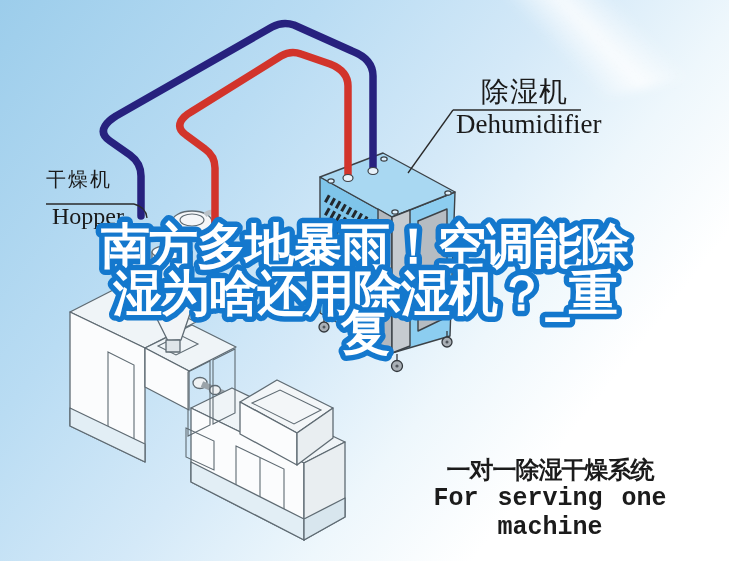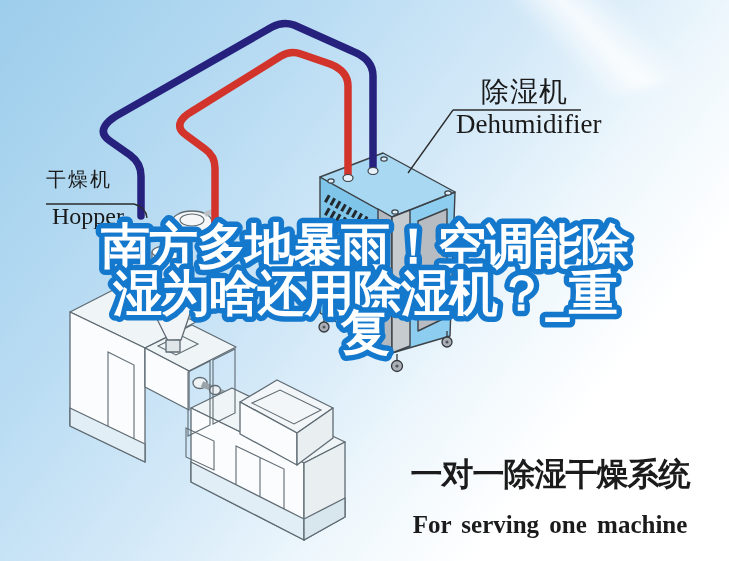--- a/index.html
+++ b/index.html
@@ -16,24 +16,24 @@
   svg.scene{position:absolute;left:0;top:0;z-index:1;}
   svg.title-svg{position:absolute;left:0;top:0;z-index:3;}
   .lbl{position:absolute;z-index:2;color:#1a1a1a;line-height:1;white-space:nowrap;}
   .lbl-zh{font-family:"Liberation Sans","DejaVu Sans",sans-serif;font-weight:500;}
   .lbl-en{font-family:"Liberation Serif","DejaVu Serif",serif;font-weight:500;}
   .dryer-zh{left:46px;top:169px;font-size:20px;letter-spacing:2px;}
   .dryer-en{left:52px;top:204px;font-size:24px;}
   .dehum-zh{left:481px;top:78px;font-size:28px;letter-spacing:1px;}
   .dehum-en{left:456px;top:111px;font-size:27px;}
   .caption{position:absolute;left:400px;top:457px;width:300px;text-align:center;z-index:2;}
-  .caption-zh{font-size:32px;font-weight:700;letter-spacing:-1px;color:#1b1b1b;line-height:1.1;
+  .caption-zh{font-size:24px;font-weight:700;letter-spacing:-1px;color:#1b1b1b;line-height:1.1;
     font-family:"Liberation Sans","DejaVu Sans",sans-serif;}
-  .caption-en{font-size:25px;font-weight:700;margin-top:19px;color:#1b1b1b;word-spacing:4px;
-    font-family:Liberation Serif, serif;}
+  .caption-en{font-size:25px;font-weight:700;margin-top:1px;color:#1b1b1b;word-spacing:4px;
+    font-family:Liberation Mono, monospace;}
   .title-line{
     font-family:"DejaVu Sans","Liberation Sans",sans-serif;
     font-weight:700;font-size:49px;letter-spacing:-1px;
     fill:#ffffff;stroke-width:11px;stroke-linejoin:round;paint-order:stroke;
     text-anchor:middle;
   }
   .machine-face{stroke:#5f6b73;stroke-width:1.3;stroke-linejoin:round;}
   .thin{stroke:#5f6b73;stroke-width:1.1;fill:none;}
 </style>
 </head>

